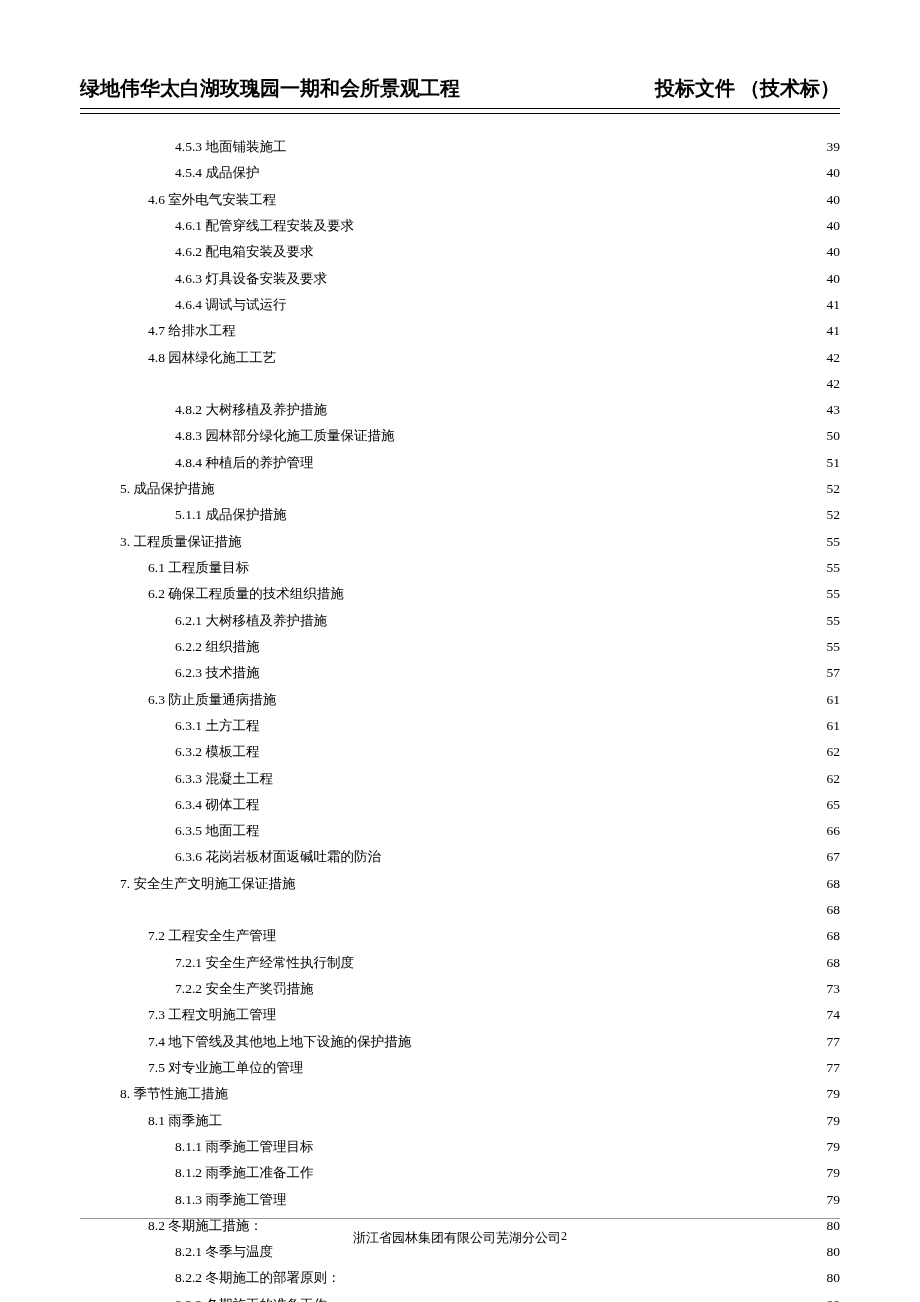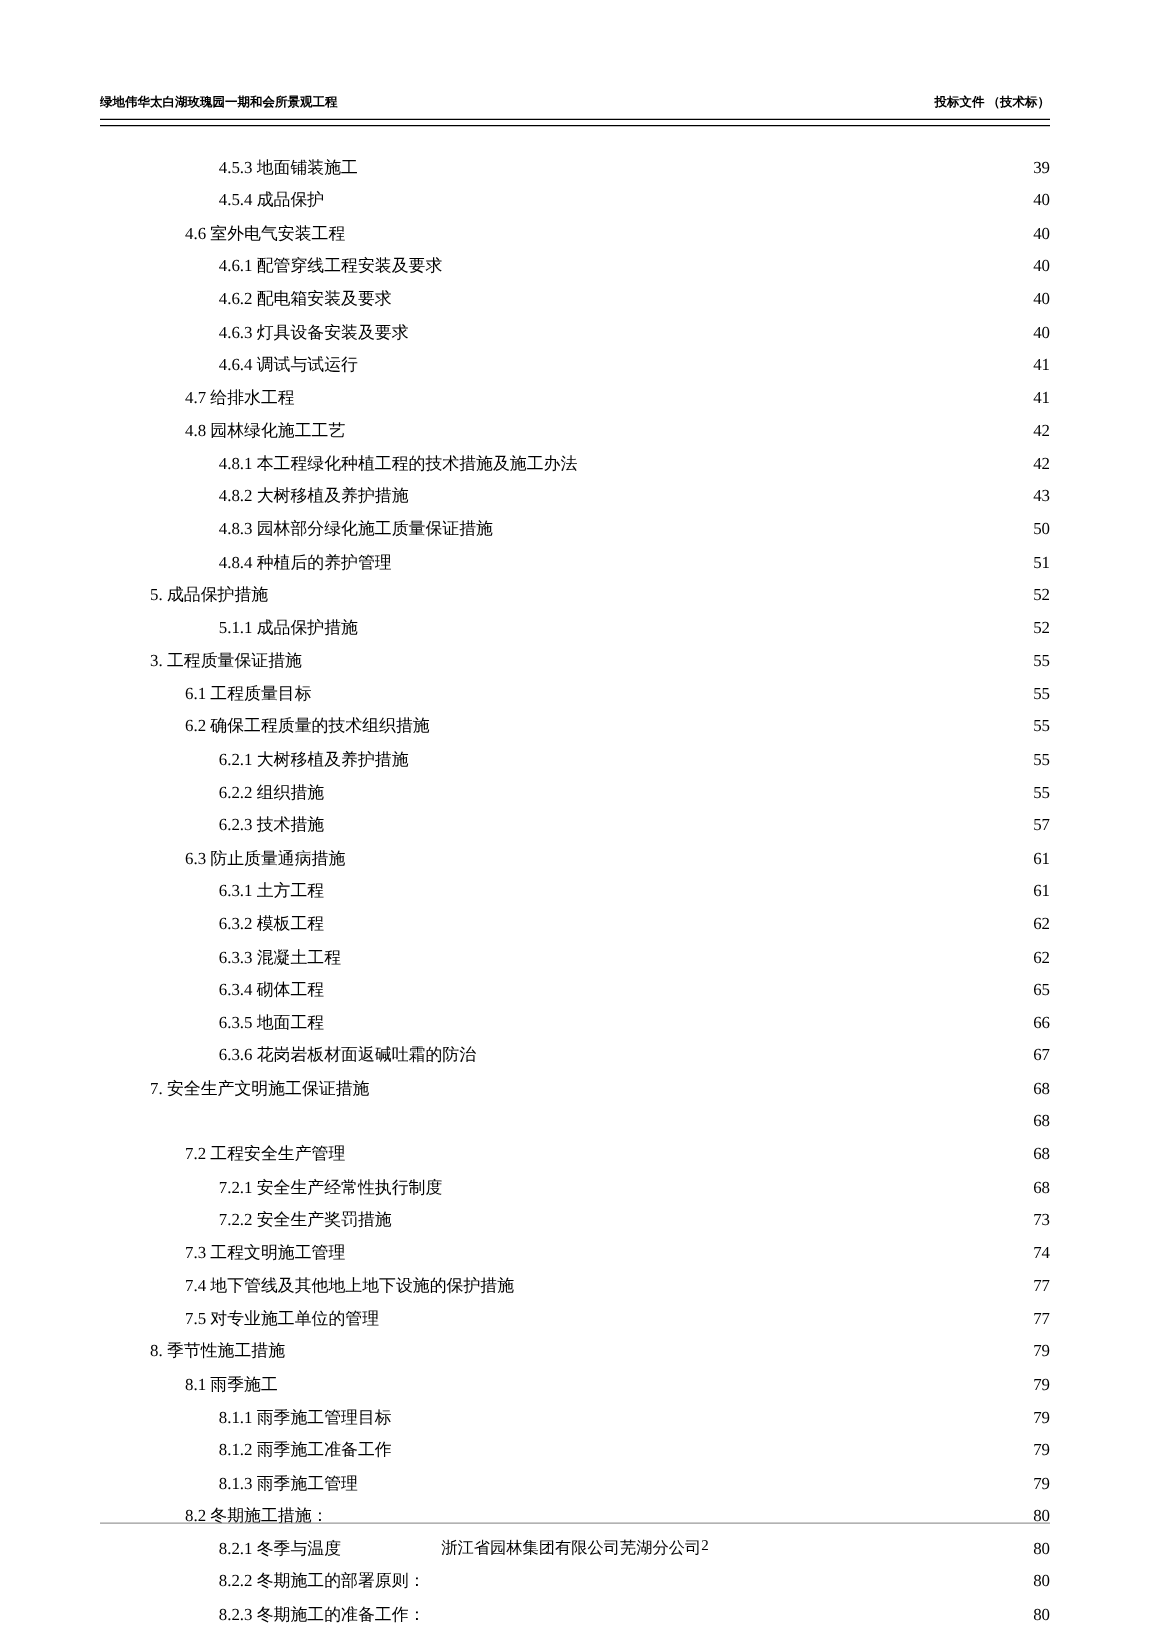--- a/index.html
+++ b/index.html
@@ -10,21 +10,21 @@
       color: #000;
       width: 920px;
       height: 1302px;
       position: relative;
       padding: 75px 80px 60px 80px;
     }
     .header {
       display: flex;
       justify-content: space-between;
       font-weight: bold;
-      font-size: 10px;
+      font-size: 20px;
       padding-bottom: 6px;
       border-bottom: 1px solid #000;
       margin-bottom: 4px;
     }
     .header-underline {
       border-bottom: 1px solid #000;
       margin-bottom: 20px;
     }
     .toc {
       font-size: 13.5px;
@@ -122,21 +122,20 @@
       <span class="toc-label">4.7 给排水工程</span>
       <span class="toc-dots"></span>
       <span class="toc-page">41</span>
     </div>
     <div class="toc-row indent-3">
       <span class="toc-label">4.8 园林绿化施工工艺</span>
       <span class="toc-dots"></span>
       <span class="toc-page">42</span>
     </div>
     <div class="toc-row indent-4">
-      <span class="toc-label">4.8.1 本工程绿化种植工程的技术措施及施工办法</span>
       <span class="toc-dots"></span>
       <span class="toc-page">42</span>
     </div>
     <div class="toc-row indent-4">
       <span class="toc-label">4.8.2 大树移植及养护措施</span>
       <span class="toc-dots"></span>
       <span class="toc-page">43</span>
     </div>
     <div class="toc-row indent-4">
       <span class="toc-label">4.8.3 园林部分绿化施工质量保证措施</span>

